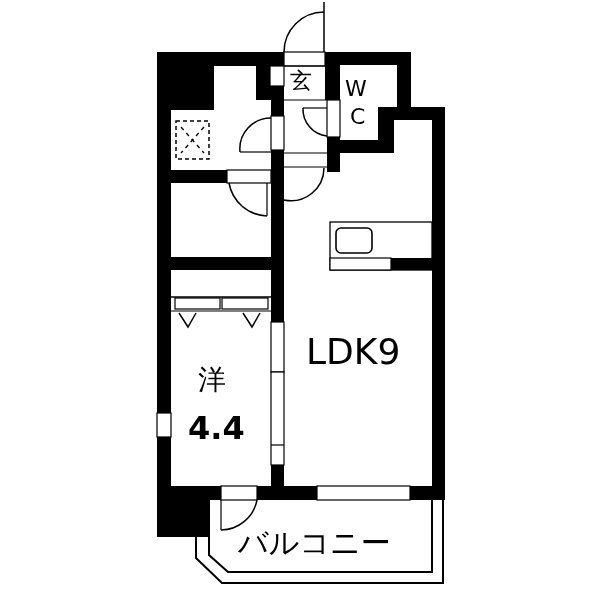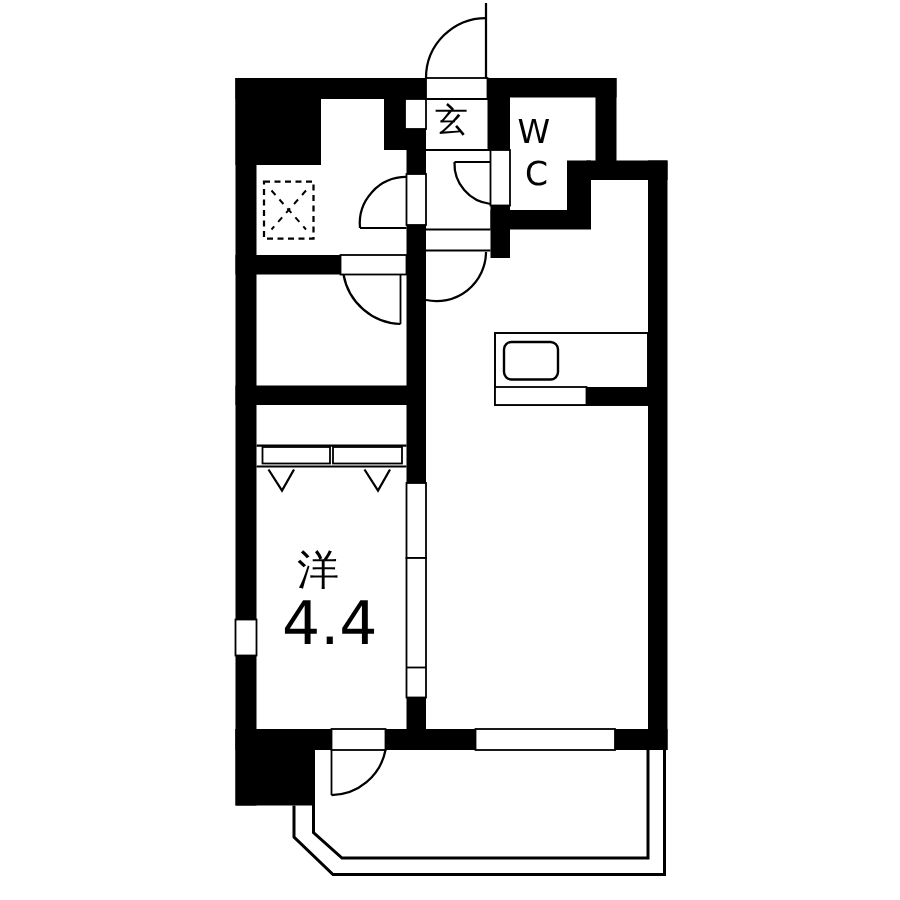--- a/index.html
+++ b/index.html
@@ -102,14 +102,16 @@
     <line x1="221" y1="500" x2="221" y2="530" stroke="#000" stroke-width="1.2"></line>
 
     <polyline points="196,537 196,558 222,583 443,583 443,500" fill="none" stroke="#000" stroke-width="2"></polyline>
     <polyline points="209,500 209,555 228,572 432,572 432,500" fill="none" stroke="#000" stroke-width="2"></polyline>
   </svg>
 
   <div class="room-label" style="left:290px;top:70px;font-size:22px;">玄</div>
   <div class="room-label" style="left:345px;top:78px;font-size:22px;">W</div>
   <div class="room-label" style="left:350px;top:106px;font-size:22px;">C</div>
   <div class="room-label" style="left:198px;top:366px;font-size:28px;">洋</div>
-  <div class="room-label" style="left:188px;top:396px;font-size:40px;">4.4</div>
+  <div class="room-label" style="left:188px;top:412px;font-size:32px;font-weight:bold;">4.4</div>
+  <div class="room-label" style="left:306px;top:334px;font-size:36px;">LDK9</div>
+  <div class="room-label" style="left:238px;top:528px;font-size:30px;">バルコニー</div>
 </div>
 
 </body></html>

